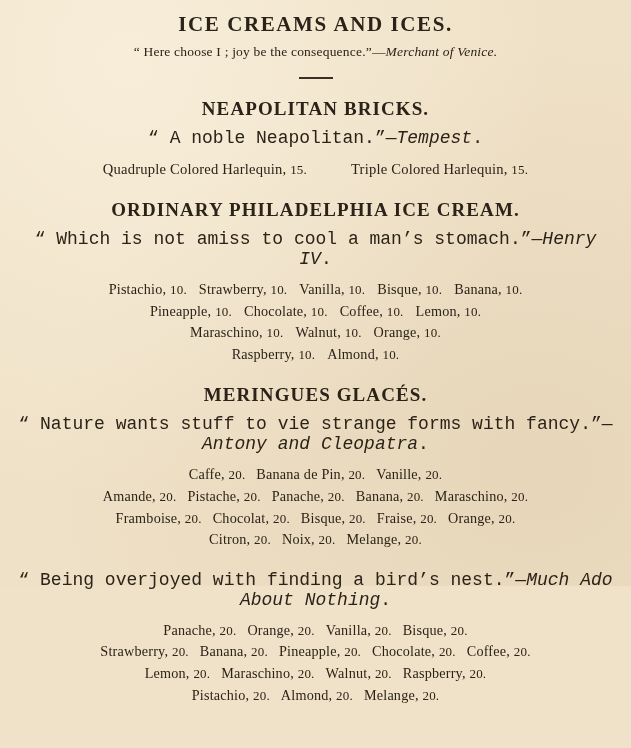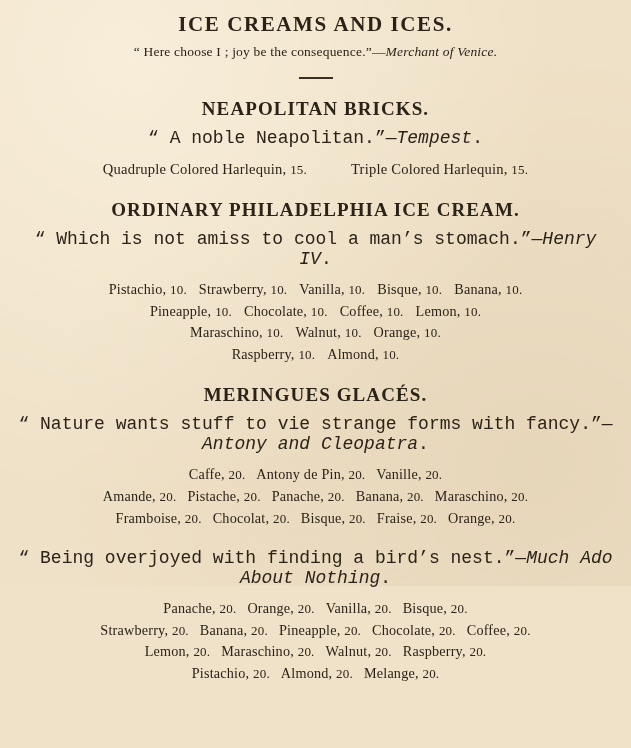--- a/index.html
+++ b/index.html
@@ -139,27 +139,30 @@
     </div>
   </div>
 
   <div class="section sec-meringues">
     <h2 class="section-title">MERINGUES GLACÉS.</h2>
     <p class="section-quote">
       <span>“ Nature wants stuff to vie strange forms with fancy.”—</span><span class="src">Antony and Cleopatra</span><span>.</span>
     </p>
     <div class="items">
       <div class="item-line">
-        <span class="item"><span>Caffe,</span> <span class="price">20.</span></span><span class="item"><span>Antony de Pin,</span> <span class="price">20.</span></span><span class="item"><span>Vanille,</span> <span class="price">20.</span></span>
+        <span class="item"><span>Caffe,</span> <span class="price">20.</span></span><span class="item"><span>Banana de Pin,</span> <span class="price">20.</span></span><span class="item"><span>Vanille,</span> <span class="price">20.</span></span>
       </div>
       <div class="item-line">
         <span class="item"><span>Amande,</span> <span class="price">20.</span></span><span class="item"><span>Pistache,</span> <span class="price">20.</span></span><span class="item"><span>Panache,</span> <span class="price">20.</span></span><span class="item"><span>Banana,</span> <span class="price">20.</span></span><span class="item"><span>Maraschino,</span> <span class="price">20.</span></span>
       </div>
       <div class="item-line">
         <span class="item"><span>Framboise,</span> <span class="price">20.</span></span><span class="item"><span>Chocolat,</span> <span class="price">20.</span></span><span class="item"><span>Bisque,</span> <span class="price">20.</span></span><span class="item"><span>Fraise,</span> <span class="price">20.</span></span><span class="item"><span>Orange,</span> <span class="price">20.</span></span>
+      </div>
+      <div class="item-line">
+        <span class="item"><span>Citron,</span> <span class="price">20.</span></span><span class="item"><span>Noix,</span> <span class="price">20.</span></span><span class="item"><span>Melange,</span> <span class="price">20.</span></span>
       </div>
     </div>
   </div>
 
   <div class="section sec-spun">
     <p class="section-quote">
       <span>“ Being overjoyed with finding a bird’s nest.”—</span><span class="src">Much Ado About Nothing</span><span>.</span>
     </p>
     <div class="items">
       <div class="item-line">

